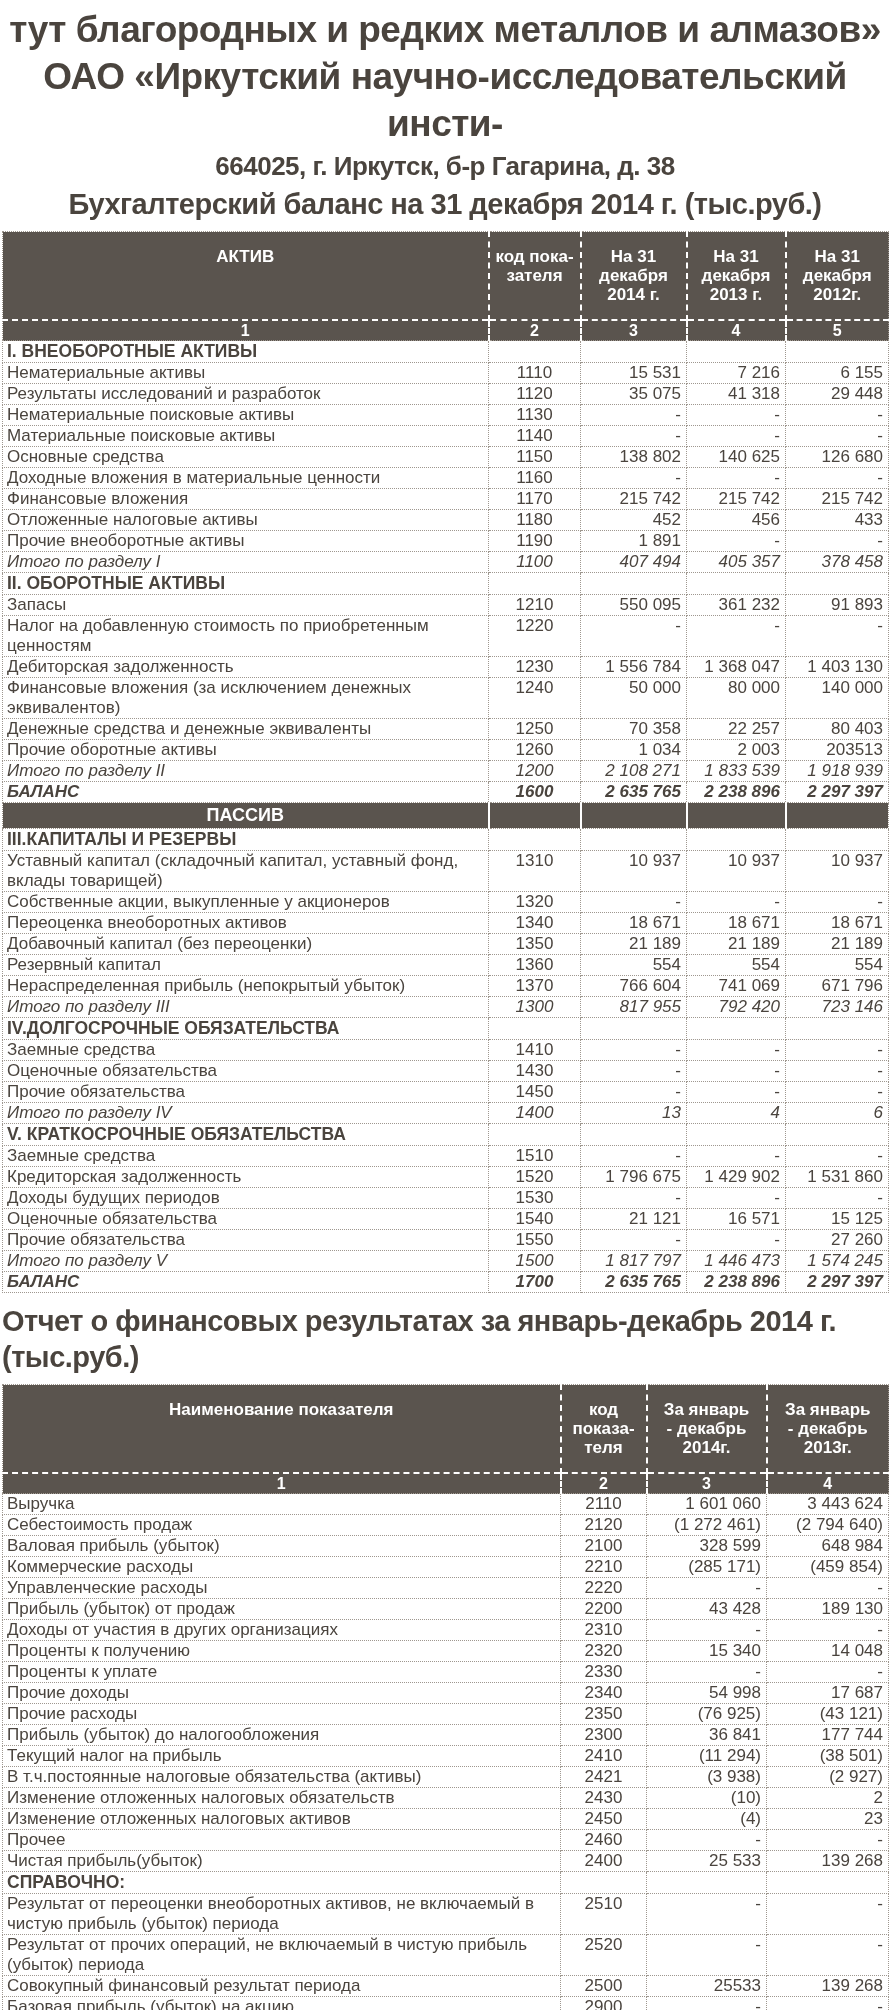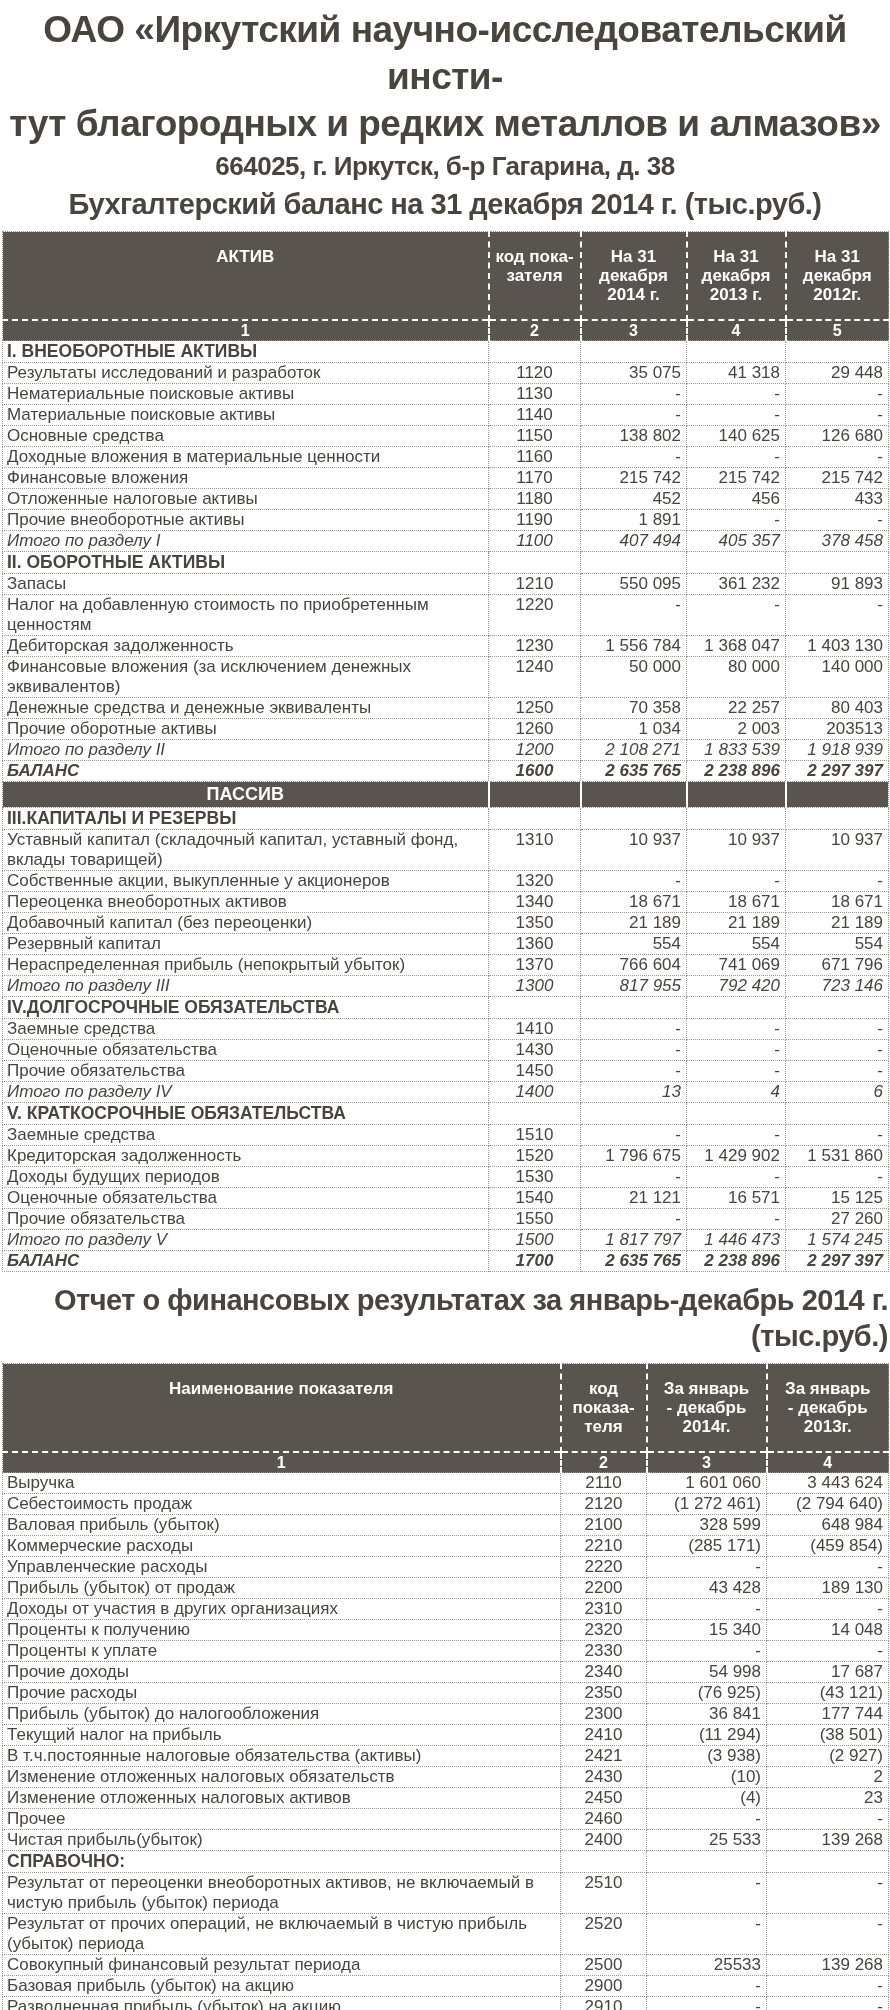--- a/index.html
+++ b/index.html
@@ -14,21 +14,21 @@
     background:#fff;
     color:var(--ink);
     font-family:"Liberation Sans", sans-serif;
   }
   .page{width:890px;padding:6px 2px 10px;}
   
   .doc-header{text-align:center;font-weight:bold;letter-spacing:-0.5px;}
   .company-line{font-size:37px;line-height:47px;}
   .company-address{font-size:26px;line-height:33px;margin-top:3px;}
   .stmt-title{font-size:29px;line-height:36px;margin:3px 0 9px;}
-  .stmt-title-2{font-size:29px;line-height:36px;margin:10px 0 9px;text-align:right;font-weight:bold;letter-spacing:-0.5px;}
+  .stmt-title-2{font-size:29px;line-height:36px;margin:10px 0 9px;text-align:left;font-weight:bold;letter-spacing:-0.5px;}
   
   table{
     width:886px;margin:0 auto;
     border-collapse:collapse;table-layout:fixed;
     border:1px dotted var(--bdr);
   }
   thead th{
     background:var(--hdr);color:#fff;font-weight:bold;
     font-size:17px;line-height:19px;
     text-align:center;vertical-align:top;
@@ -59,22 +59,22 @@
     border-left:2px dashed #fff;
   }
   tr.b td:first-child{border-left:none;}
 </style>
 </head>
 <body>
 
 <div class="page">
 
   <div class="doc-header">
+    <div class="company-line">тут благородных и редких металлов и алмазов»</div>
     <div class="company-line">ОАО «Иркутский научно-исследовательский инсти-</div>
-    <div class="company-line">тут благородных и редких металлов и алмазов»</div>
     <div class="company-address">664025, г. Иркутск, б-р Гагарина, д. 38</div>
     <div class="stmt-title">Бухгалтерский баланс на 31 декабря 2014 г. (тыс.руб.)</div>
   </div>
 
   <table>
     <colgroup>
       <col style="width:486px">
         <col style="width:92px">
         <col style="width:106px">
         <col style="width:99px">
@@ -105,20 +105,27 @@
     </thead>
     <tbody id="balance-body">
         <tr class="s">
           <td class="lbl">I. ВНЕОБОРОТНЫЕ  АКТИВЫ</td>
           <td class="code"></td>
           <td class="num"></td>
           <td class="num"></td>
           <td class="num"></td>
         </tr>
         <tr class="r">
+          <td class="lbl">Нематериальные активы</td>
+          <td class="code">1110</td>
+          <td class="num">15 531</td>
+          <td class="num">7 216</td>
+          <td class="num">6 155</td>
+        </tr>
+        <tr class="r">
           <td class="lbl">Результаты исследований и разработок</td>
           <td class="code">1120</td>
           <td class="num">35 075</td>
           <td class="num">41 318</td>
           <td class="num">29 448</td>
         </tr>
         <tr class="r">
           <td class="lbl">Нематериальные поисковые активы</td>
           <td class="code">1130</td>
           <td class="num">-</td>

